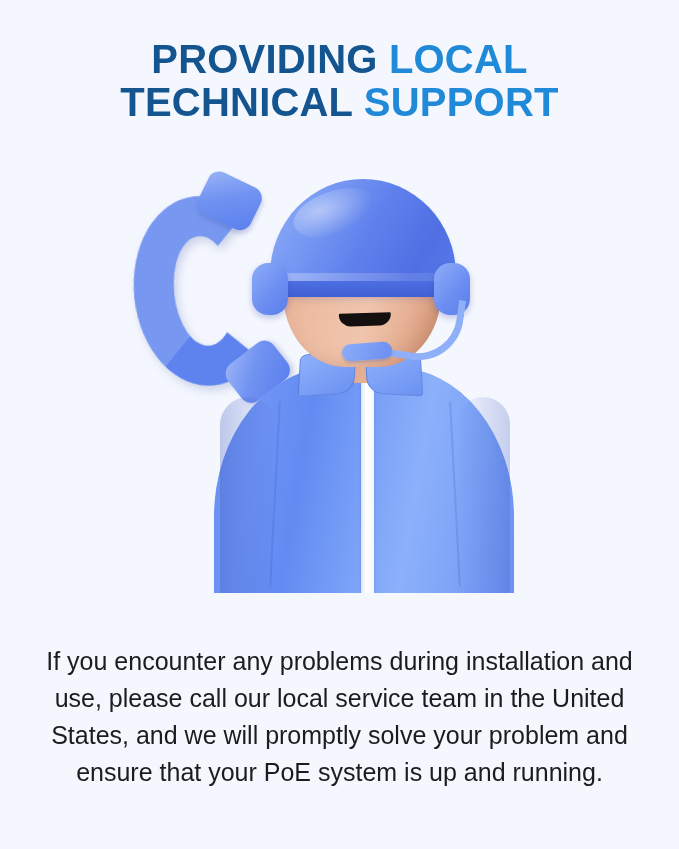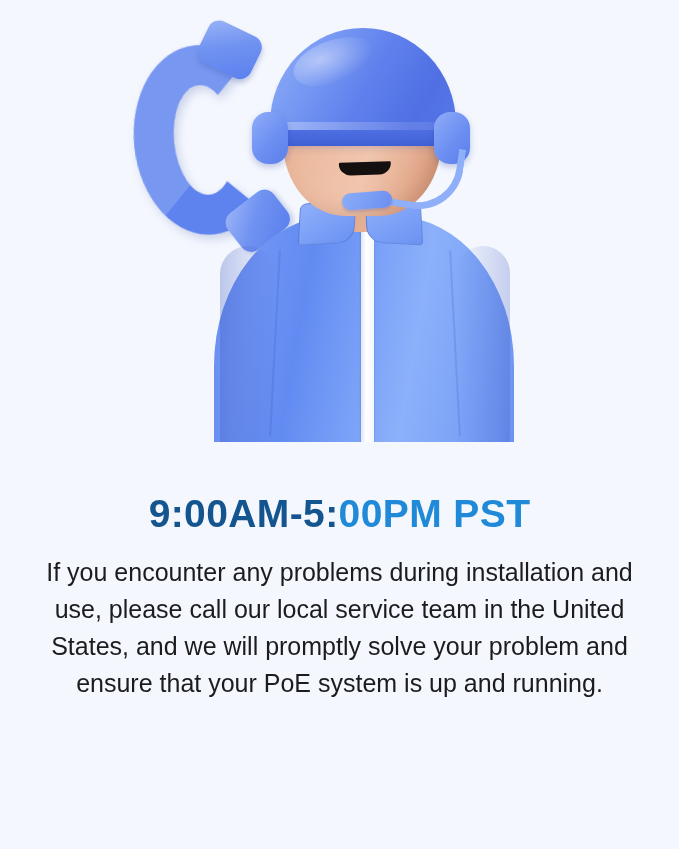--- a/index.html
+++ b/index.html
@@ -356,20 +356,30 @@
     line-height: 1.48;
     color: #1c1c1e;
     font-family: "Liberation Sans", sans-serif;
   }
 </style>
 </head>
 <body>
 
 <div class="poster">
 
+  <h1 class="heading">
+    <span class="line">
+      <span class="w-dark">PROVIDING</span>
+      <span class="w-light">LOCAL</span>
+    </span>
+    <span class="line">
+      <span class="w-dark">TECHNICAL</span>
+      <span class="w-light">SUPPORT</span>
+    </span>
+  </h1>
 
   <div class="art">
 
     <div class="handset">
       <div class="hs-arc"></div>
       <div class="hs-shade"></div>
       <div class="hs-cap top"></div>
       <div class="hs-cap bottom"></div>
     </div>
 
@@ -398,19 +408,16 @@
       <div class="cap-rim"></div>
 
       <div class="ear l"></div>
       <div class="ear r"></div>
       <div class="mic-boom"></div>
       <div class="mic-tip"></div>
 
     </div>
   </div>
 
-  <div class="hours">
-    <span class="w-dark">9:00AM-5:</span><span class="w-light">00PM PST</span>
-  </div>
 
   <p class="blurb">If you encounter any problems during installation and use, please call our local service team in the United States, and we will promptly solve your problem and ensure that your PoE system is up and running.</p>
 
 </div>
 
 </body></html>

